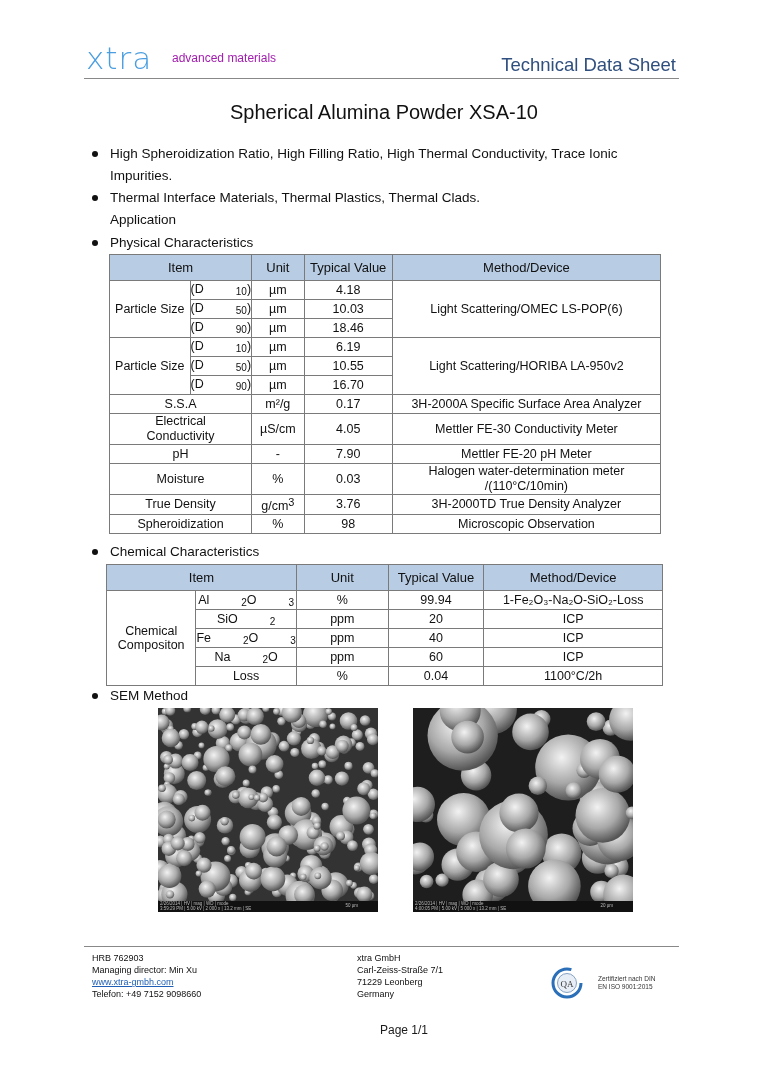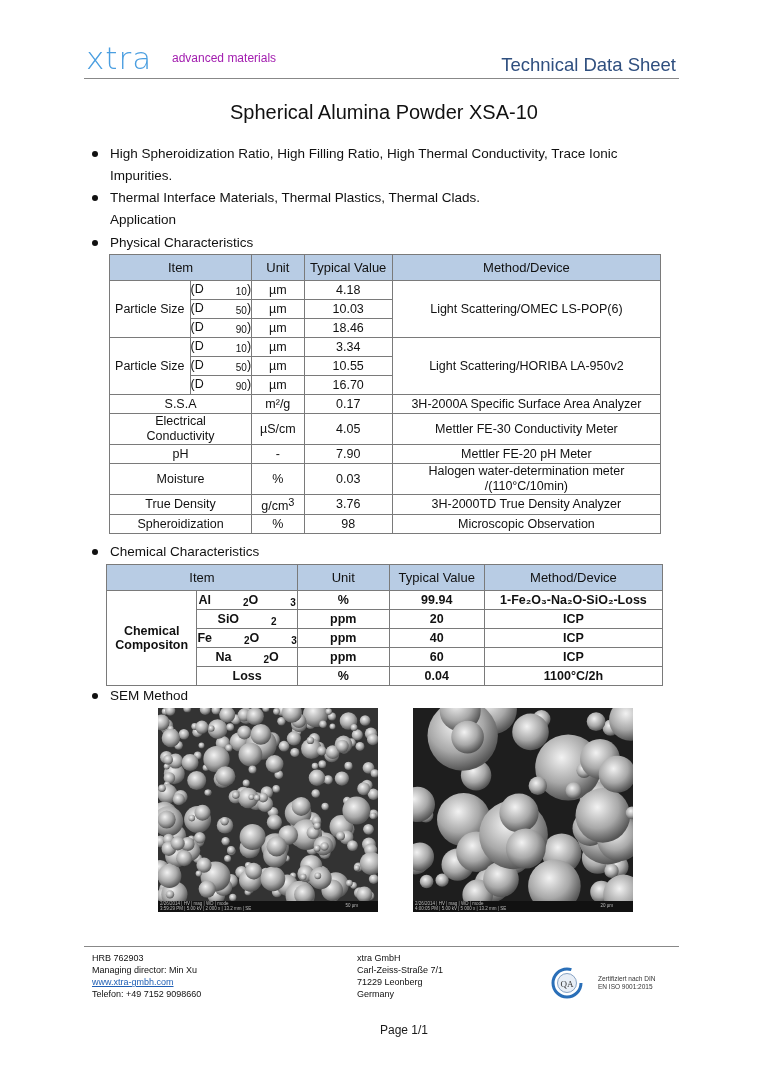--- a/index.html
+++ b/index.html
@@ -13,21 +13,21 @@
   .hr-top { left:84px; top:78px; width:595px; height:1px; background:#888; }
   .title { left:0; width:768px; top:101px; text-align:center; font-size:20px; color:#111; }
   .bullet { position:absolute; left:92px; width:6px; height:6px; border-radius:50%; background:#111; }
   .btext { position:absolute; left:110px; font-size:13.5px; color:#111; line-height:22px; }
   table { border-collapse:collapse; position:absolute; font-size:12.5px; color:#111;padding-left:20px; }
   td, th { border:1px solid #7a7a7a; text-align:center; padding:0; font-weight:normal; }
   th { background:#b8cce4; height:25px; font-size:13px; }
   .sub { font-size:10px; vertical-align:-2px;margin-left:32px; }
   .sup { font-size:11px; vertical-align:4px; }
   .phys td { height:18px; line-height:15px; }
-  .chem td { height:18px;font-weight:bold; }
+  .chem td { height:18px; }
   .sem { position:absolute; background:#333; overflow:hidden; }
   .sem-bar { position:absolute; left:0; right:0; bottom:0; height:11px; background:#111;
              color:#bbb; font-size:4.5px; line-height:5px; padding-left:2px; font-family:"Liberation Sans", sans-serif; }
   .footer-line { left:84px; top:946px; width:595px; height:1px; background:#888; }
   .foot { position:absolute; font-size:9px; line-height:12px; color:#111; }
   .foot a { color:#1f5fb5; text-decoration:underline; }
   .page { left:0; width:768px; top:1023px; text-align:center; font-size:12px;margin-left:20px; }
   .cert-text { left:598px; top:975px; font-size:6.5px; line-height:8px; color:#333; }
 </style>
 </head>
@@ -82,21 +82,21 @@
   </tr>
   <tr>
     <td>(<span>D</span><span class="sub">90</span>)</td>
     <td>µm</td>
     <td>18.46</td>
   </tr>
   <tr>
     <td rowspan="3">Particle Size</td>
     <td>(<span>D</span><span class="sub">10</span>)</td>
     <td>µm</td>
-    <td>3.34</td>
+    <td>6.19</td>
     <td rowspan="3">Light Scattering/HORIBA LA-950v2</td>
   </tr>
   <tr>
     <td>(<span>D</span><span class="sub">50</span>)</td>
     <td>µm</td>
     <td>10.55</td>
   </tr>
   <tr>
     <td>(<span>D</span><span class="sub">90</span>)</td>
     <td>µm</td>

